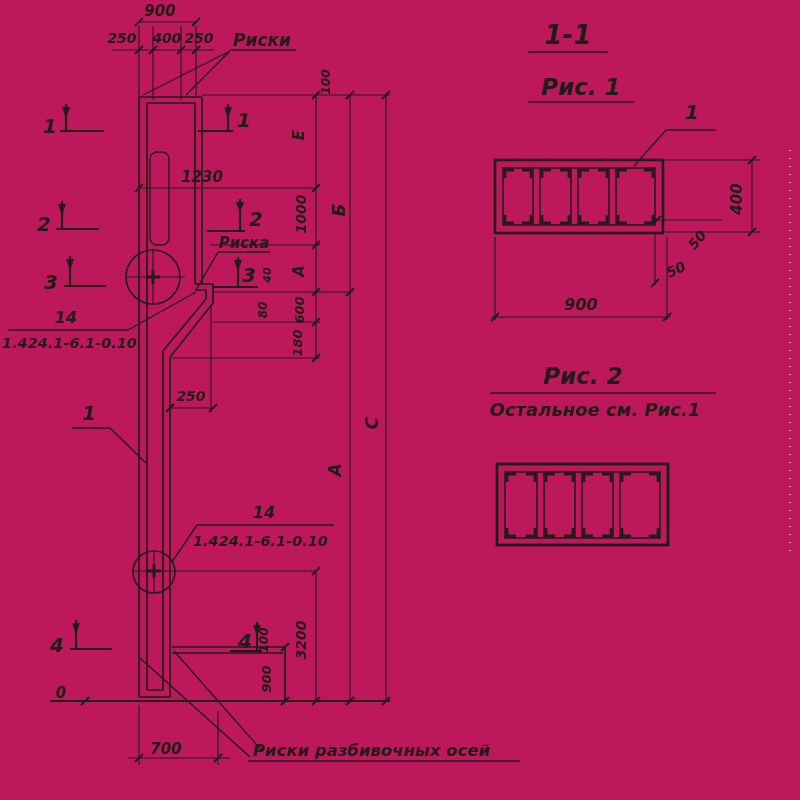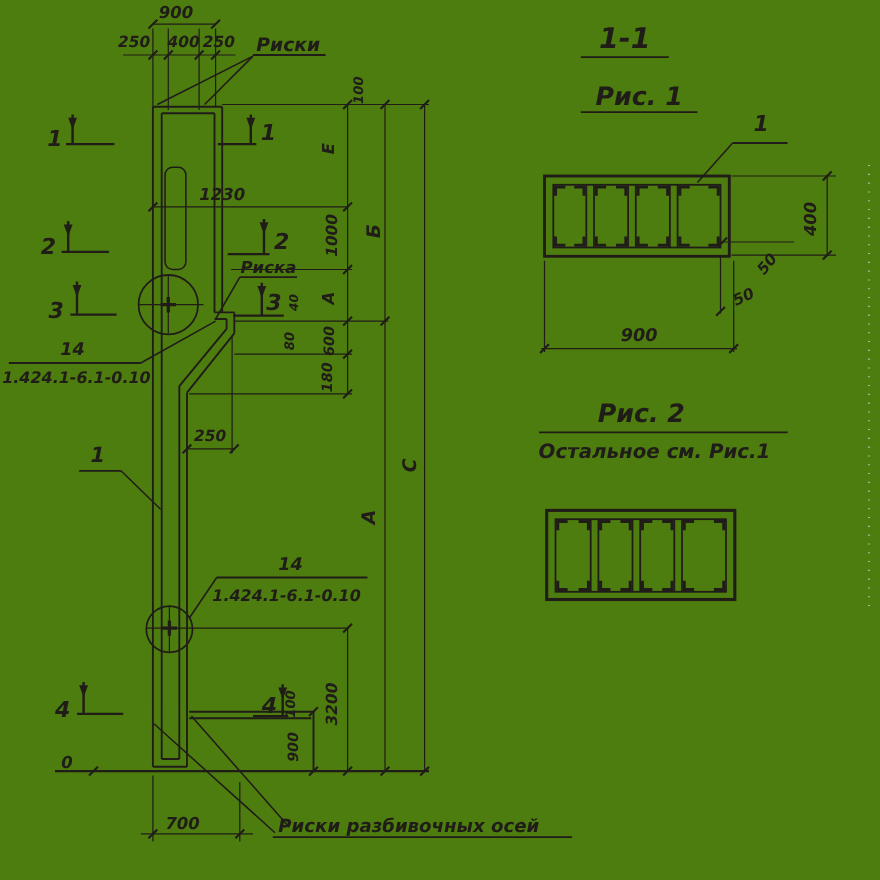--- a/index.html
+++ b/index.html
@@ -1,16 +1,16 @@
 <!DOCTYPE html>
 <html><head>
 <meta charset="utf-8">
 <style>
   html,body{margin:0;padding:0;background:#e8e6e0;}
-  .page{position:relative;width:800px;height:800px;background:#4d7c0f;overflow:hidden;
+  .page{position:relative;width:800px;height:800px;background:#be185d;overflow:hidden;
         font-family:"DejaVu Sans",sans-serif;}
   svg{position:absolute;left:0;top:0;}
   text{font-family:"DejaVu Sans",sans-serif;font-style:italic;font-weight:bold;fill:#201d18;}
   .ln{stroke:#201d18;fill:none;}
 </style>
 </head>
 <body>
 
 <div class="page">
 <svg width="800" height="800" viewBox="0 0 800 800">

